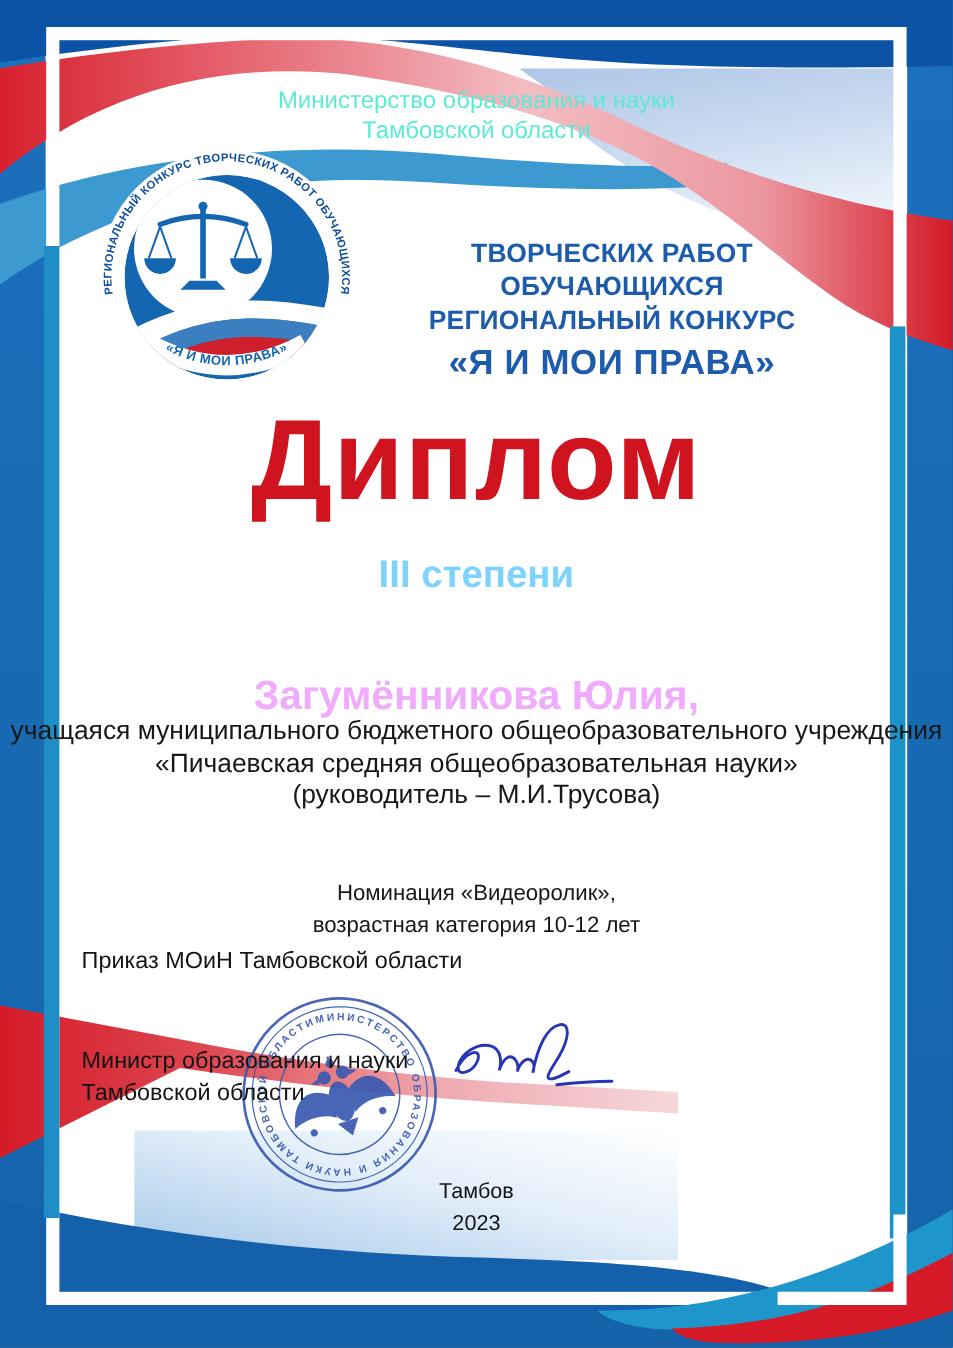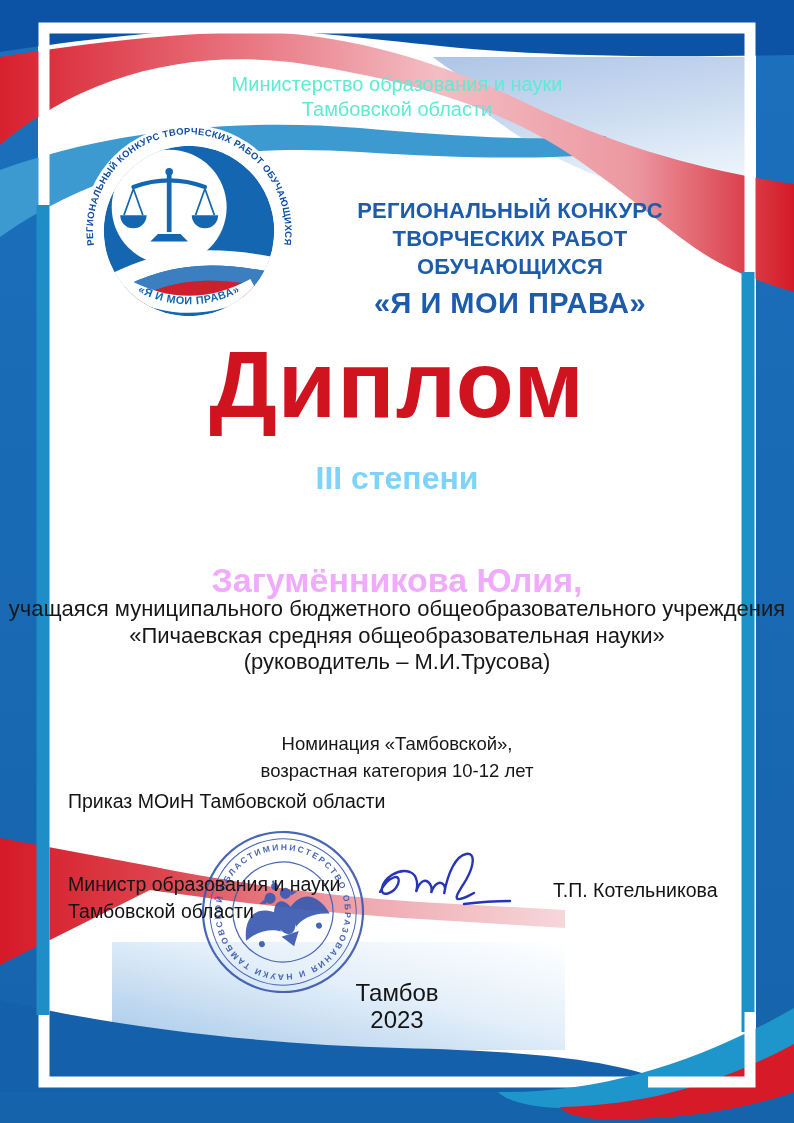--- a/index.html
+++ b/index.html
@@ -16,21 +16,21 @@
   .contest .l3{font-size:29px;line-height:34px;margin-top:5px;letter-spacing:.5px;}
   .diplom{top:334px;font-weight:bold;font-size:95px;line-height:100px;color:#cf1420;letter-spacing:1px;}
   .degree{top:460px;font-weight:bold;font-size:32px;color:#7dd3fc;}
   .awarded{top:529px;font-weight:bold;font-size:21px;color:#141414;}
   .recipient{top:561px;font-weight:bold;font-size:34px;color:#f0abfc;}
   .desc{top:596px;font-size:22px;line-height:26.5px;color:#171717;}
   .nomination{top:731px;font-size:18.5px;line-height:26.5px;color:#171717;}
   .order{left:68px;top:788px;font-size:19.5px;line-height:27px;text-align:center;color:#141414;z-index:6;}
   .role{left:68px;top:871px;font-size:19.5px;line-height:27px;text-align:left;color:#141414;z-index:6;}
   .signer{left:553px;top:879px;font-size:19.5px;text-align:left;color:#141414;z-index:6;}
-  .city{top:979px;font-size:24px;line-height:27px;color:#141414;}
+  .city{top:979px;font-size:18px;line-height:27px;color:#141414;}
   #emblem{position:absolute;left:80px;top:122px;z-index:2;}
   #seal{position:absolute;left:197px;top:826px;z-index:5;opacity:.93;}
   #signature{position:absolute;left:368px;top:842px;z-index:6;}
 </style>
 </head>
 <body>
 
 <div id="page">
 
   <svg id="bg" width="794" height="1123" viewBox="0 0 794 1123" aria-hidden="true">
@@ -162,49 +162,48 @@
              C 80,30 88,14 98,12 C 108,10 106,24 98,38 C 92,48 86,56 90,57 C 94,58 100,54 106,51
              M 96,62 C 112,60 128,59 142,59" fill="none" stroke="#2636b5" stroke-width="2.4" stroke-linecap="round"></path>
   </svg>
 
   <div class="abs ctr ministry">
     <div>Министерство образования и науки</div>
     <div>Тамбовской области</div>
   </div>
 
   <div class="abs contest">
+    <div class="l12">ТВОРЧЕСКИХ РАБОТ ОБУЧАЮЩИХСЯ</div>
     <div class="l12">РЕГИОНАЛЬНЫЙ КОНКУРС</div>
-    <div class="l12">ТВОРЧЕСКИХ РАБОТ ОБУЧАЮЩИХСЯ</div>
     <div class="l3">«Я И МОИ ПРАВА»</div>
   </div>
 
   <div class="abs ctr diplom">Диплом</div>
   <div class="abs ctr degree">III степени</div>
   <div class="abs ctr recipient">Загумённикова Юлия,</div>
 
   <div class="abs ctr desc">
     <div>учащаяся муниципального бюджетного общеобразовательного учреждения</div>
     <div>«Пичаевская средняя общеобразовательная науки»</div>
     <div>(руководитель – М.И.Трусова)</div>
   </div>
 
   <div class="abs ctr nomination">
-    <div>Номинация «Тамбовской»,</div>
+    <div>Номинация «Видеоролик»,</div>
     <div>возрастная категория 10-12 лет</div>
   </div>
 
   <div class="abs order">
     <div>Приказ МОиН Тамбовской области</div>
   </div>
 
   <div class="abs role">
     <div>Министр образования и науки</div>
     <div>Тамбовской области</div>
   </div>
 
-  <div class="abs signer">Т.П. Котельникова</div>
 
   <div class="abs ctr city">
     <div>Тамбов</div>
     <div>2023</div>
   </div>
 
 </div>
 
 </body></html>

